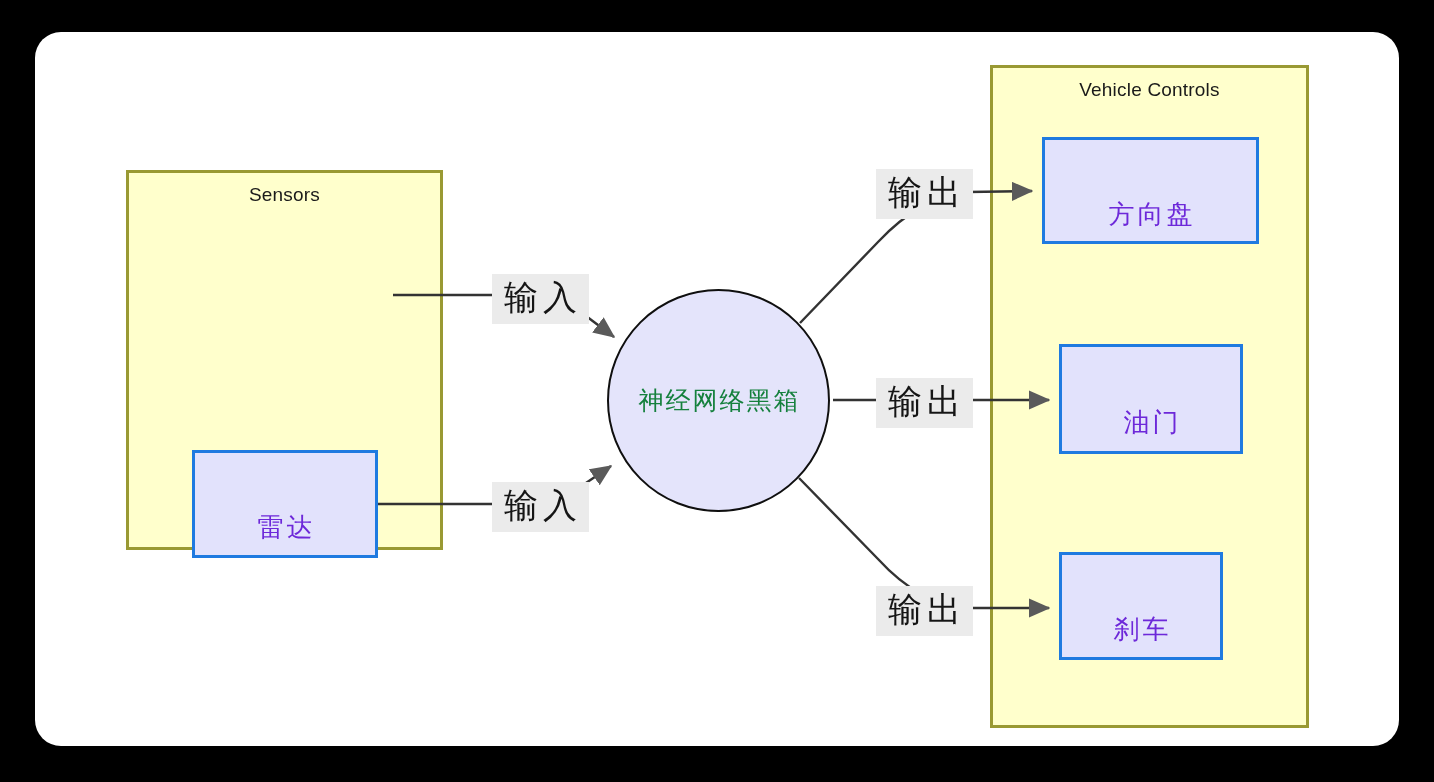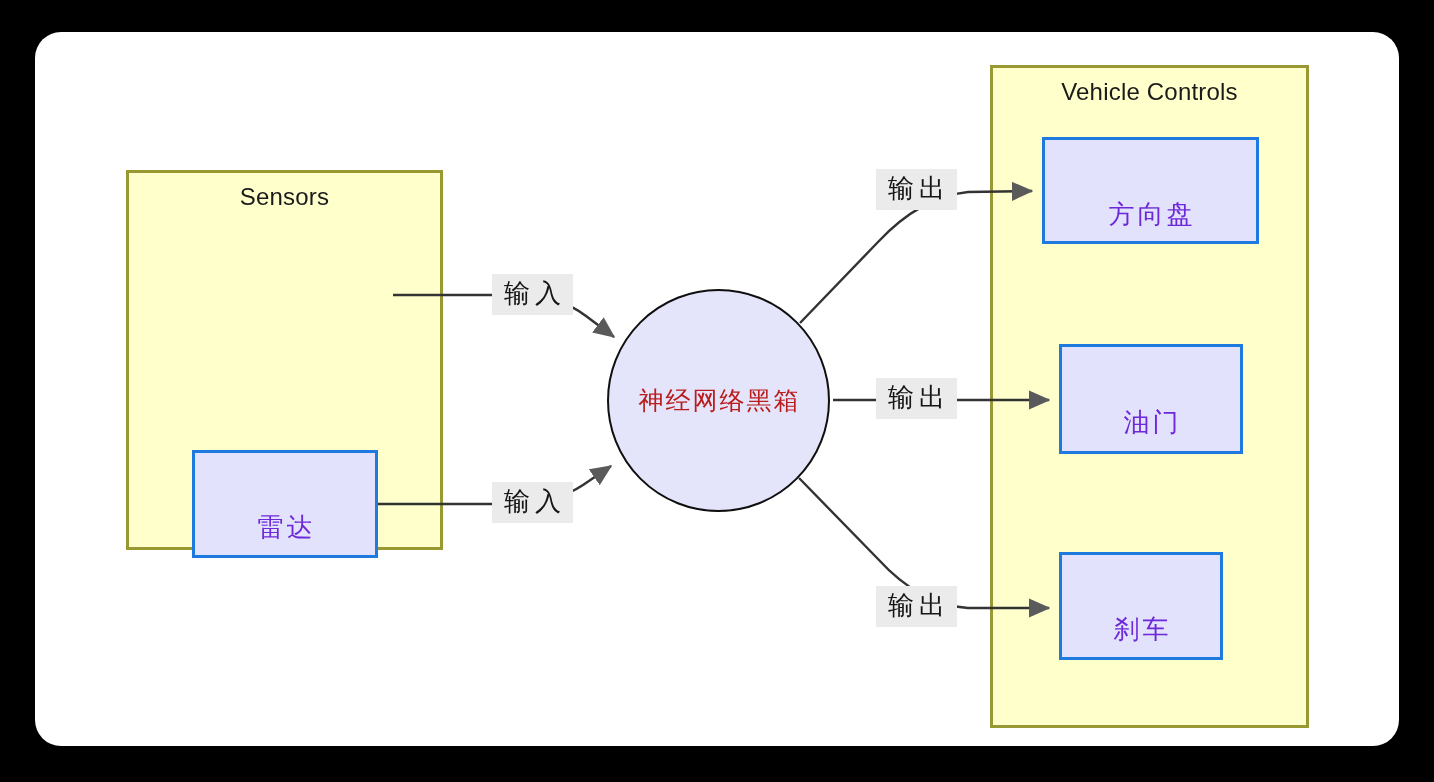--- a/index.html
+++ b/index.html
@@ -34,21 +34,21 @@
     background: #ffffcc;
     border: 3px solid #999933;
     box-sizing: border-box;
   }
   .group-title {
     position: absolute;
     left: 0;
     right: 0;
     text-align: center;
     font-family: "Liberation Sans", sans-serif;
-    font-size: 24px;
+    font-size: 19px;
     color: #1a1a1a;
     letter-spacing: 0.2px;
     line-height: 1;
   }
   .node-box {
     position: absolute;
     background: #e2e2fc;
     border: 3px solid #1f7ae0;
     box-sizing: border-box;
     display: flex;
@@ -70,30 +70,30 @@
     background: #e4e4fb;
     border: 2.5px solid #0f0f0f;
     box-sizing: border-box;
     display: flex;
     align-items: center;
     justify-content: center;
   }
   .circle-label {
     font-family: "DejaVu Serif", "Liberation Serif", serif;
     font-size: 25px;
-    color: #b91c1c;
+    color: #15803d;
     letter-spacing: 2px;
     text-indent: 2px;
     white-space: nowrap;
   }
   .edge-label {
     position: absolute;
     background: #ebebeb;
     font-family: "DejaVu Serif", "Liberation Serif", serif;
-    font-size: 26px;
+    font-size: 34px;
     color: #151515;
     letter-spacing: 5px;
     text-indent: 5px;
     padding: 6px 7px 8px 7px;
     line-height: 1.05;
     white-space: nowrap;
     box-sizing: border-box;
   }
   #edges {
     position: absolute;

